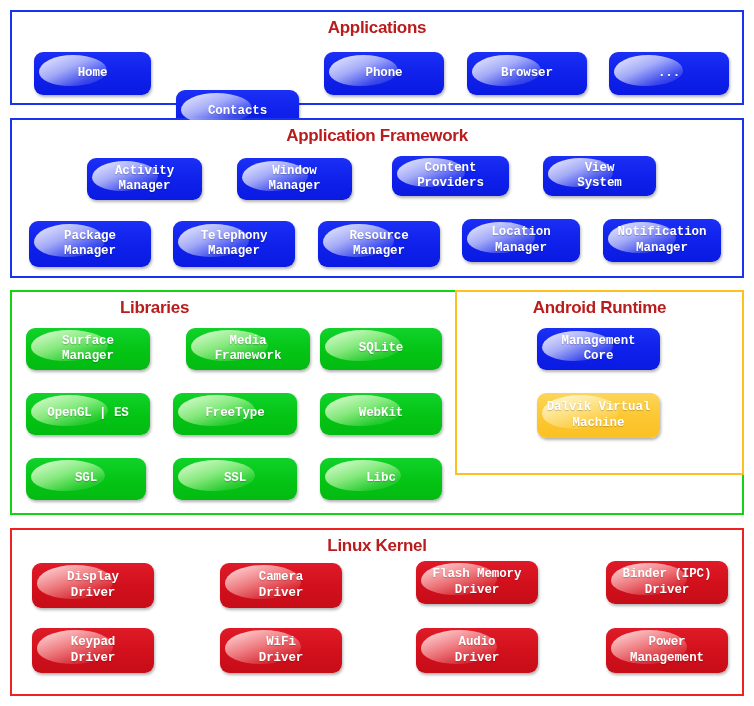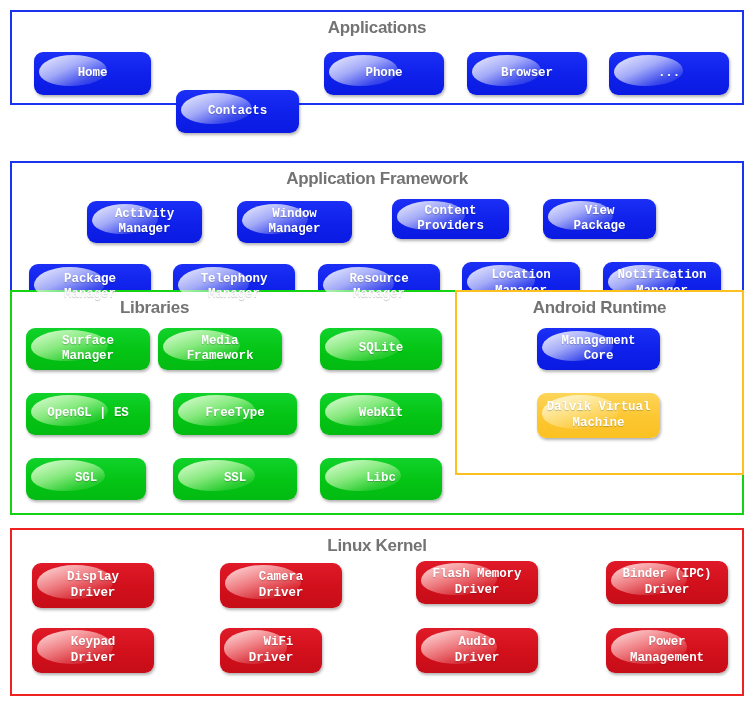--- a/index.html
+++ b/index.html
@@ -24,27 +24,27 @@
     border-width: 2px;
   }
   .layer-title {
     position: absolute;
     top: 6px;
     left: 0;
     right: 0;
     text-align: center;
     font-size: 17px;
     font-weight: bold;
-    color: #737373;
+    color: #b91c1c;
     letter-spacing: -0.3px;
     font-family: "Liberation Sans", sans-serif;
   }
 
   #layer-applications  { left: 10px; top: 10px;  width: 734px; height: 95px;  border-color: #1a33ee; }
-  #layer-framework     { left: 10px; top: 118px; width: 734px; height: 160px; border-color: #1a33ee; margin-top: 43px; }
+  #layer-framework     { left: 10px; top: 118px; width: 734px; height: 160px; border-color: #1a33ee; }
   #layer-libraries     { left: 10px; top: 290px; width: 734px; height: 225px; border-color: #13d313; }
   #layer-runtime       { left: 455px; top: 290px; width: 289px; height: 185px; border-color: #fcc11e; z-index: 3; }
   #layer-kernel        { left: 10px; top: 528px; width: 734px; height: 168px; border-color: #ef2222; }
 
   
   .btn {
     position: absolute;
     border-radius: 9px;
     display: flex;
     align-items: center;
@@ -145,21 +145,21 @@
   <div class="btn btn-blue" style="left:225px; top:38px; width:115px; height:42px;">
     <span class="lbl">Window
 Manager</span>
   </div>
   <div class="btn btn-blue" style="left:380px; top:36px; width:117px; height:40px;">
     <span class="lbl">Content
 Providers</span>
   </div>
   <div class="btn btn-blue" style="left:531px; top:36px; width:113px; height:40px;">
     <span class="lbl">View
-Package</span>
+System</span>
   </div>
 
   <div class="btn btn-blue" style="left:17px;  top:101px; width:122px; height:46px;">
     <span class="lbl">Package
 Manager</span>
   </div>
   <div class="btn btn-blue" style="left:161px; top:101px; width:122px; height:46px;">
     <span class="lbl">Telephony
 Manager</span>
   </div>
@@ -177,21 +177,21 @@
   </div>
 </div>
 
 <div class="layer" id="layer-libraries">
   <div class="layer-title" style="right:445px;">Libraries</div>
 
   <div class="btn btn-green" style="left:14px;  top:36px; width:124px; height:42px;">
     <span class="lbl">Surface
 Manager</span>
   </div>
-  <div class="btn btn-green" style="left:146px; top:36px; width:124px; height:42px;text-align:center;">
+  <div class="btn btn-green" style="left:174px; top:36px; width:124px; height:42px;text-align:center;">
     <span class="lbl">Media
 Framework</span>
   </div>
   <div class="btn btn-green" style="left:308px; top:36px; width:122px; height:42px;">
     <span class="lbl">SQLite</span>
   </div>
 
   <div class="btn btn-green" style="left:14px;  top:101px; width:124px; height:42px;">
     <span class="lbl">OpenGL | ES</span>
   </div>
@@ -242,21 +242,21 @@
   </div>
   <div class="btn btn-red" style="left:594px; top:31px; width:122px; height:43px;">
     <span class="lbl">Binder (IPC)
 Driver</span>
   </div>
 
   <div class="btn btn-red" style="left:20px;  top:98px; width:122px; height:45px;">
     <span class="lbl">Keypad
 Driver</span>
   </div>
-  <div class="btn btn-red" style="left:208px; top:98px; width:102px; height:45px;text-align:right;">
+  <div class="btn btn-red" style="left:208px; top:98px; width:122px; height:45px;">
     <span class="lbl">WiFi
 Driver</span>
   </div>
   <div class="btn btn-red" style="left:404px; top:98px; width:122px; height:45px;">
     <span class="lbl">Audio
 Driver</span>
   </div>
   <div class="btn btn-red" style="left:594px; top:98px; width:122px; height:45px;">
     <span class="lbl">Power
 Management</span>

